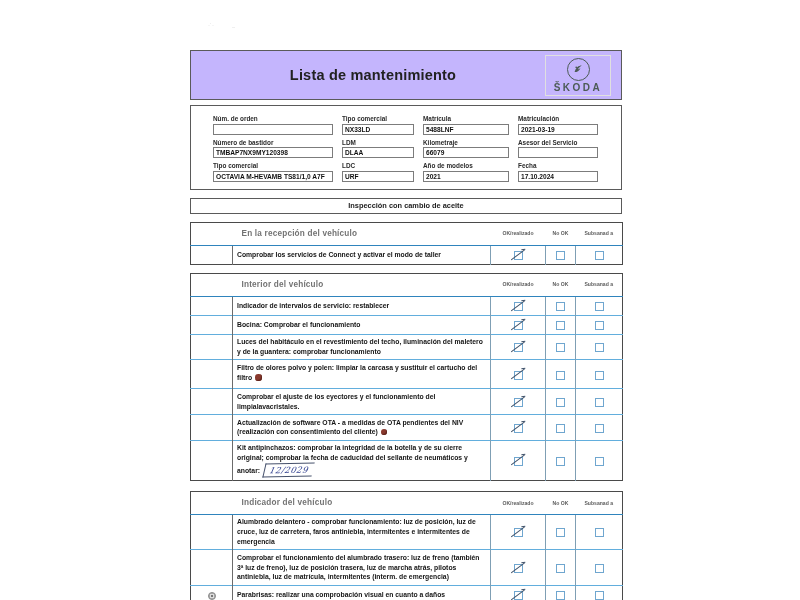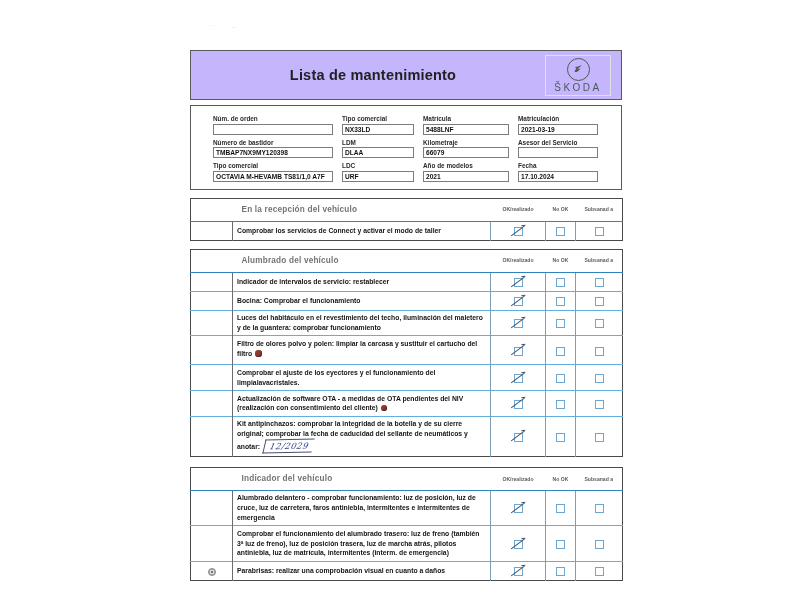--- a/index.html
+++ b/index.html
@@ -5,21 +5,21 @@
   html,body{margin:0;padding:0;background:#ffffff;width:800px;height:600px;overflow:hidden;
     font-family:"Liberation Sans","DejaVu Sans",sans-serif;-webkit-font-smoothing:antialiased;}
   .scan-artifact{position:absolute;color:#c9c9c9;font-size:6px;filter:blur(.4px);}
   .page{position:absolute;left:190px;top:50px;width:432px;color:#1c1c1c;}
 
   
   .titlebox{border:1px solid #5a5a5a;height:48px;display:flex;align-items:center;padding:0 10px;background:#c4b5fd;}
   .titlebox .title{flex:1;text-align:center;font-weight:bold;font-size:14.5px;letter-spacing:.2px;color:#222;}
   .logo{width:64px;display:flex;flex-direction:column;align-items:center;border:1px solid #e0e0e0;padding:2px 0;}
   .logo-circle{width:21px;height:21px;border:1.6px solid #4c5b56;border-radius:50%;display:flex;align-items:center;justify-content:center;}
-  .logo-word{font-size:10px;font-weight:normal;letter-spacing:2.5px;color:#4c5b56;margin-top:1px;}
+  .logo-word{font-size:10px;font-weight:bold;letter-spacing:2.5px;color:#4c5b56;margin-top:1px;}
 
   
   .infobox{border:1px solid #5a5a5a;margin-top:5px;padding:5px 20px 7px 22px;}
   .info-row{display:grid;grid-template-columns:120px 72px 86px 80px;column-gap:9px;margin-top:4px;}
   .field-label{font-size:6.4px;font-weight:bold;color:#2a2a2a;margin-bottom:1.5px;white-space:nowrap;}
   .field-value{border:1px solid #7c7c7c;height:11px;font-size:6.6px;font-weight:bold;color:#111;
     padding:1px 0 0 2px;background:#fff;box-sizing:border-box;white-space:nowrap;overflow:hidden;}
 
   
   .banner{border:1px solid #5a5a5a;margin-top:8px;text-align:center;font-size:7.4px;font-weight:bold;
@@ -125,20 +125,21 @@
         <div class="field-label">Año de modelos</div>
         <div class="field-value">2021</div>
       </div>
       <div>
         <div class="field-label">Fecha</div>
         <div class="field-value">17.10.2024</div>
       </div>
     </div>
   </div>
 
+  <div class="banner">Inspección con cambio de aceite</div>
 
   <table class="chk">
     <colgroup>
         <col class="col-icon">
         <col class="col-desc">
         <col class="col-ok">
         <col class="col-nok">
         <col class="col-sub">
       </colgroup>
     <tbody>
@@ -163,21 +164,21 @@
     <colgroup>
         <col class="col-icon">
         <col class="col-desc">
         <col class="col-ok">
         <col class="col-nok">
         <col class="col-sub">
       </colgroup>
     <tbody>
         <tr class="thead">
       <td></td>
-      <td class="tbl-title">Alumbrado del vehículo</td>
+      <td class="tbl-title">Interior del vehículo</td>
       <td class="colhead">OK/realizado</td>
       <td class="colhead">No OK</td>
       <td class="colhead">Subsanad a</td>
     </tr>
     <tr class="trow">
       <td class="cell-margin"></td>
       <td class="cell-desc">Indicador de intervalos de servicio: restablecer</td>
       <td class="cell-chk"><span class="checkbox"></span><span class="stroke"></span></td>
       <td class="cell-chk"><span class="checkbox"></span></td>
       <td class="cell-chk"><span class="checkbox"></span></td>

